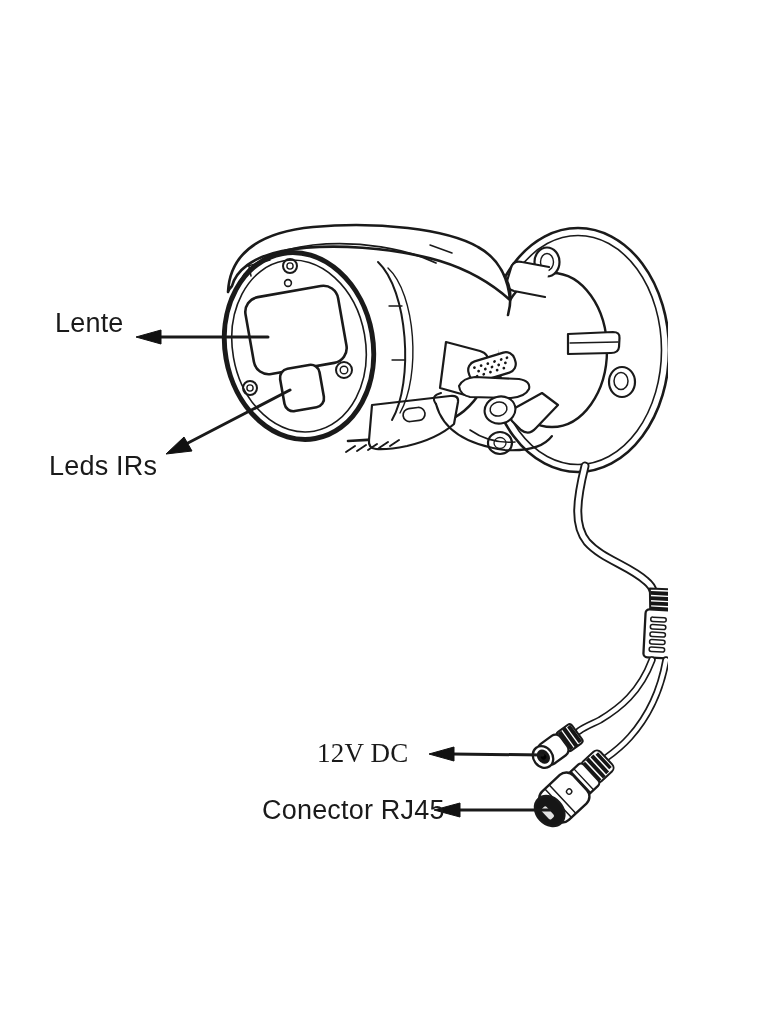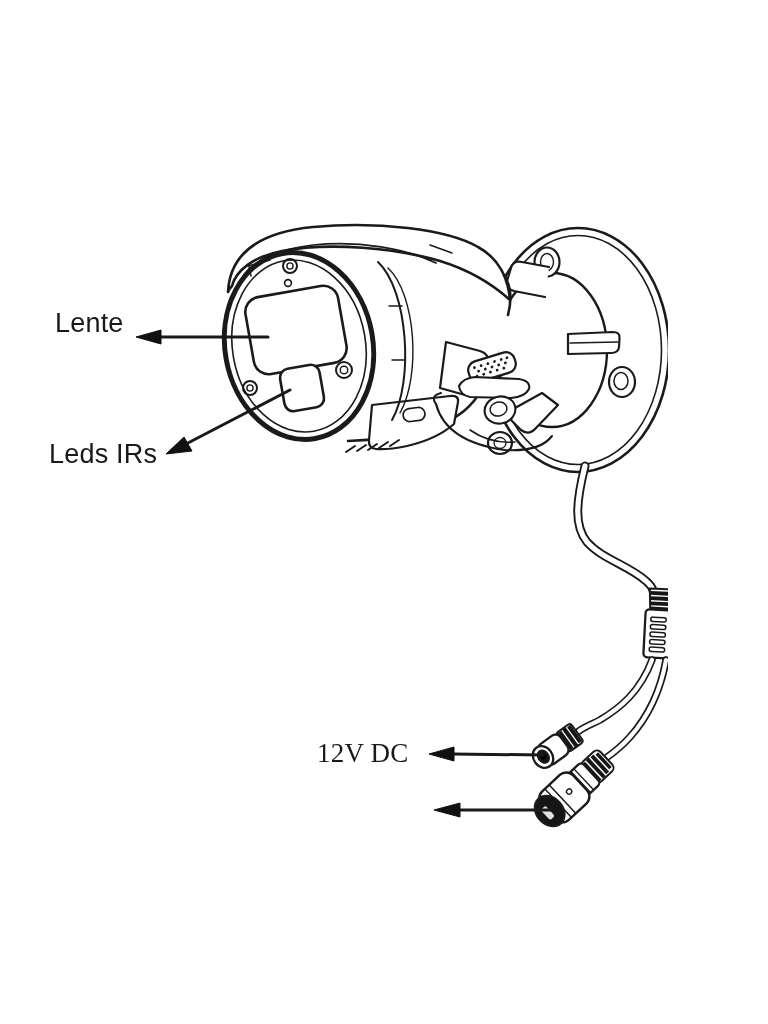--- a/index.html
+++ b/index.html
@@ -219,16 +219,17 @@
         <polygon class="fk" points="429,754 454,747 454,761"></polygon>
       </g>
       <g>
         <path class="ln" d="M 550 810 L 458 810" stroke-width="3"></path>
         <polygon class="fk" points="434,810 460,803 460,817"></polygon>
       </g>
     </g>
   </svg>
 
   <div class="label" style="left:55px;top:309px;">Lente</div>
-  <div class="label" style="left:49px;top:440px;">Leds IRs</div>
+  <div class="label" style="left:49px;top:452px;">Leds IRs</div>
   <div class="label" style="left:317px;top:739px;font-family:Liberation Serif, serif;">12V DC</div>
+  <div class="label" style="left:262px;top:796px;">Conector RJ45</div>
 
 </div>
 
 </body></html>

